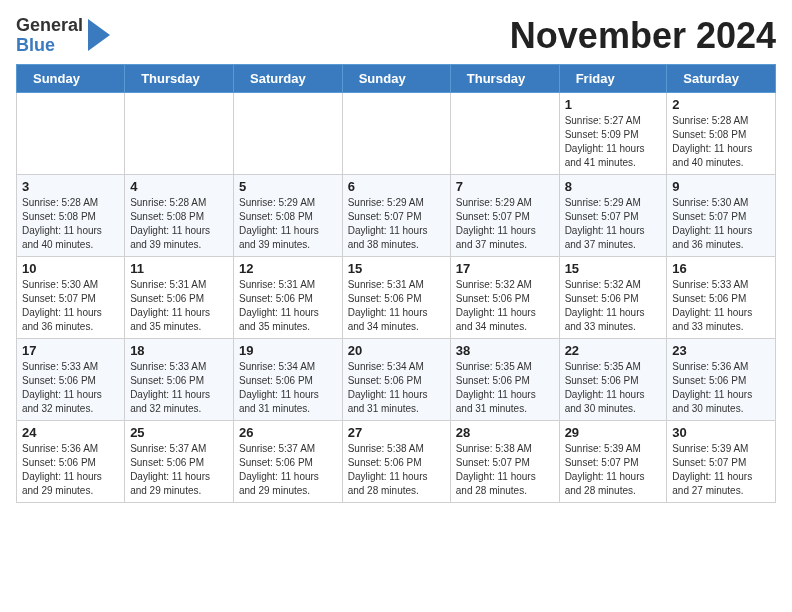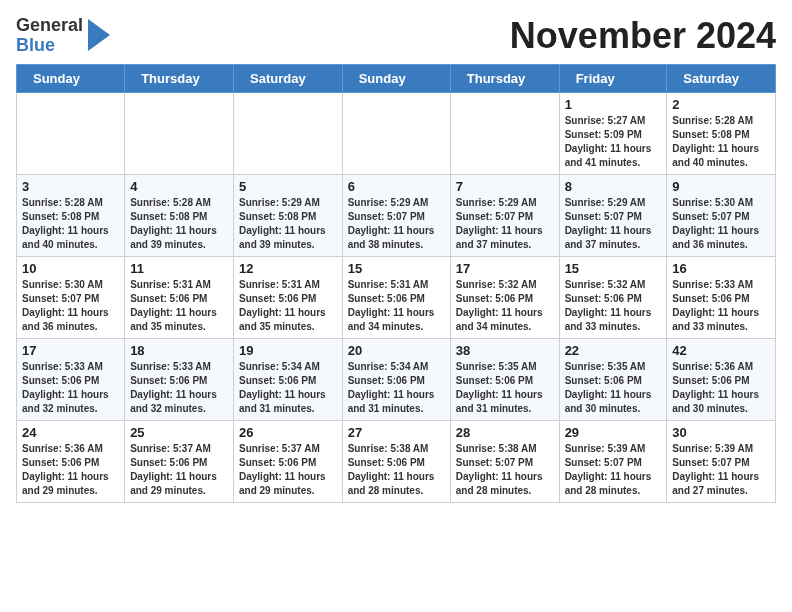--- a/index.html
+++ b/index.html
@@ -66,21 +66,20 @@
       font-size: 13px;
       font-weight: bold;
       color: #222;
       display: block;
       margin-bottom: 2px;
     }
     .day-info {
       font-size: 10px;
       color: #333;
       line-height: 1.4;
-      font-weight: bold;
     }
     .empty-cell {
       background: #fff !important;
     }
     .logo-wrapper {
       display: flex;
       align-items: center;
       gap: 2px;
     }
   </style>
@@ -213,21 +212,21 @@
         </td>
         <td>
           <span class="day-num">38</span>
           <div class="day-info">Sunrise: 5:35 AM<br>Sunset: 5:06 PM<br>Daylight: 11 hours and 31 minutes.</div>
         </td>
         <td>
           <span class="day-num">22</span>
           <div class="day-info">Sunrise: 5:35 AM<br>Sunset: 5:06 PM<br>Daylight: 11 hours and 30 minutes.</div>
         </td>
         <td>
-          <span class="day-num">42</span>
+          <span class="day-num">23</span>
           <div class="day-info">Sunrise: 5:36 AM<br>Sunset: 5:06 PM<br>Daylight: 11 hours and 30 minutes.</div>
         </td>
       </tr>
       <tr>
         <td>
           <span class="day-num">24</span>
           <div class="day-info">Sunrise: 5:36 AM<br>Sunset: 5:06 PM<br>Daylight: 11 hours and 29 minutes.</div>
         </td>
         <td>
           <span class="day-num">25</span>

